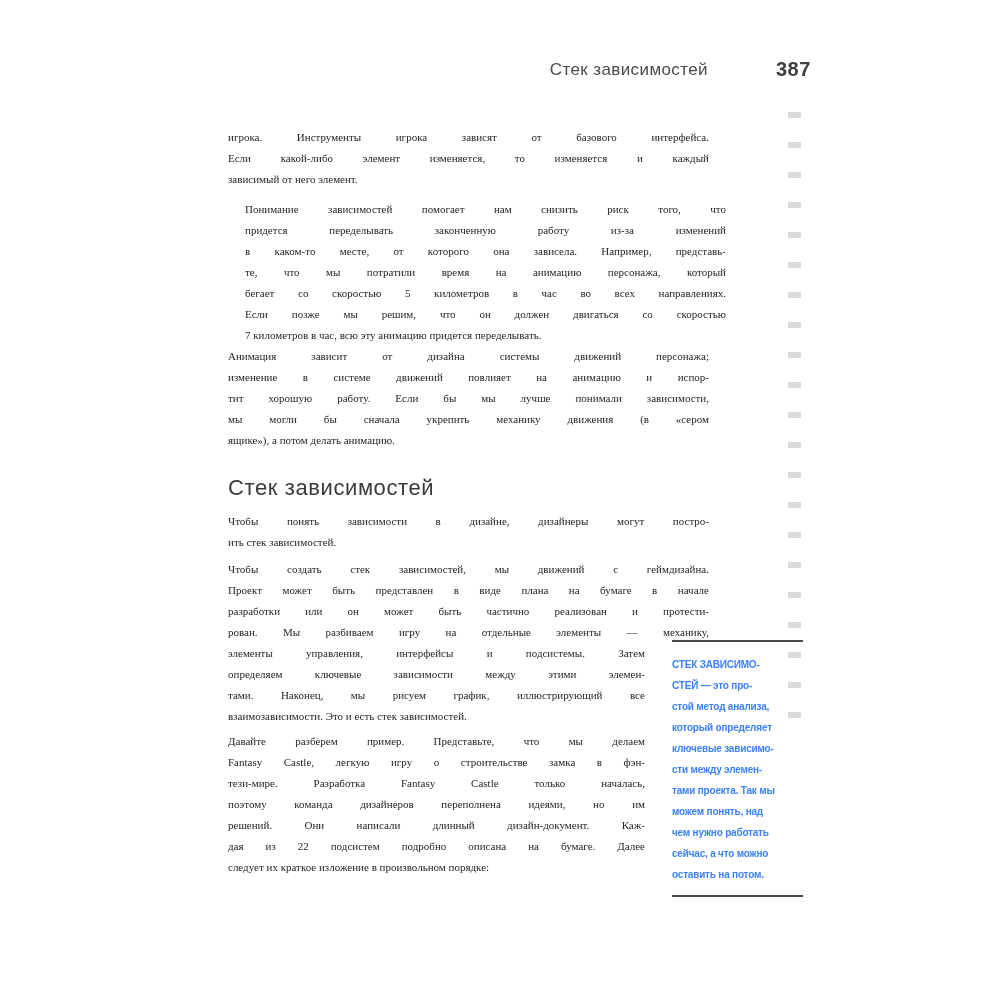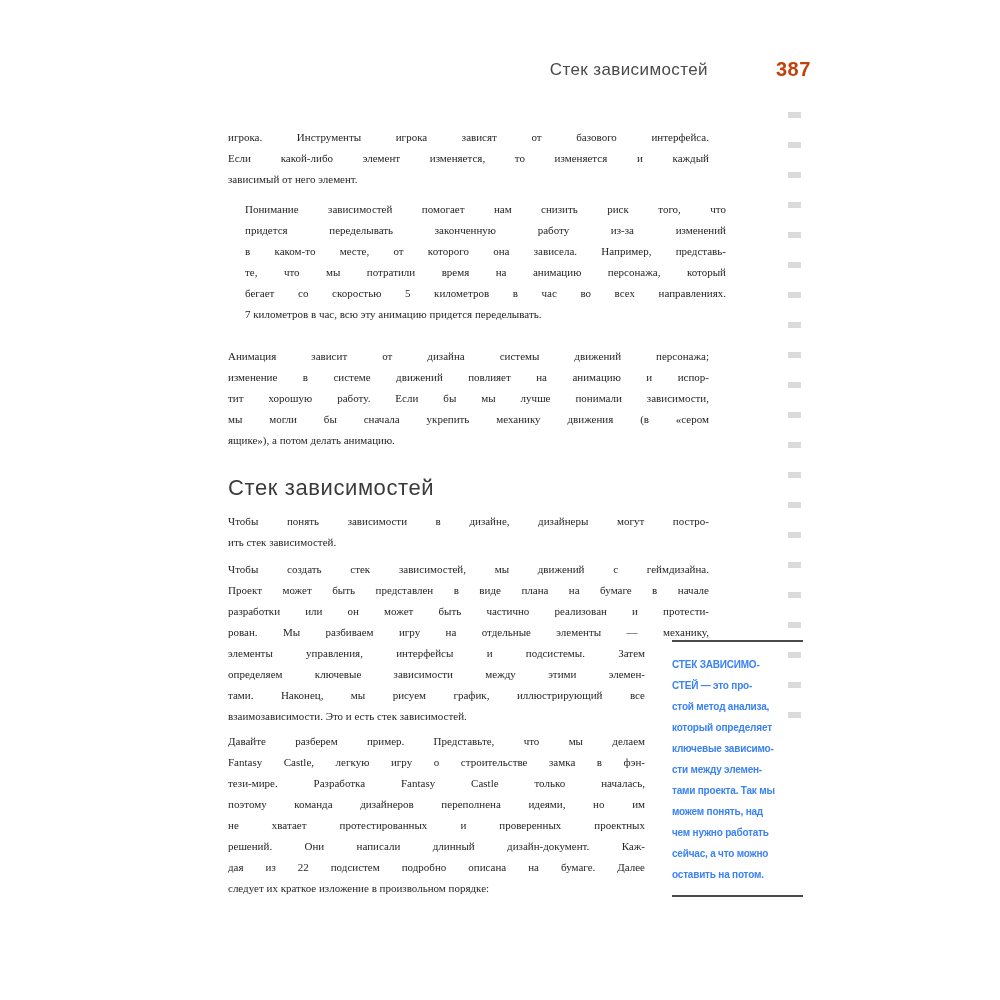--- a/index.html
+++ b/index.html
@@ -26,21 +26,21 @@
     color: #4a4a4a;
   }
   #page-number {
     position: absolute;
     top: 58px;
     left: 776px;
     font-family: "Liberation Sans", sans-serif;
     font-weight: 700;
     font-size: 20px;
     letter-spacing: 0.5px;
-    color: #c2410c;
+    color: #404040;
   }
 
   
   .para {
     position: absolute;
     left: 228px;
     width: 481px;
     font-size: 11px;
     line-height: 21px;
     color: #262626;
@@ -131,20 +131,21 @@
       <div class="line">Если какой-либо элемент изменяется, то изменяется и каждый</div>
       <div class="line">зависимый от него элемент.</div>
     </div>
 
   <div id="para-2" class="para">
       <div class="line">Понимание зависимостей помогает нам снизить риск того, что</div>
       <div class="line">придется переделывать законченную работу из-за изменений</div>
       <div class="line">в каком-то месте, от которого она зависела. Например, представь-</div>
       <div class="line">те, что мы потратили время на анимацию персонажа, который</div>
       <div class="line">бегает со скоростью 5 километров в час во всех направлениях.</div>
+      <div class="line">Если позже мы решим, что он должен двигаться со скоростью</div>
       <div class="line">7 километров в час, всю эту анимацию придется переделывать.</div>
     </div>
 
   <div id="para-3" class="para">
       <div class="line">Анимация зависит от дизайна системы движений персонажа;</div>
       <div class="line">изменение в системе движений повлияет на анимацию и испор-</div>
       <div class="line">тит хорошую работу. Если бы мы лучше понимали зависимости,</div>
       <div class="line">мы могли бы сначала укрепить механику движения (в «сером</div>
       <div class="line">ящике»), а потом делать анимацию.</div>
     </div>
@@ -165,21 +166,20 @@
       <div class="line">определяем ключевые зависимости между этими элемен-</div>
       <div class="line">тами. Наконец, мы рисуем график, иллюстрирующий все</div>
       <div class="line">взаимозависимости. Это и есть стек зависимостей.</div>
     </div>
 
   <div id="para-6" class="para">
       <div class="line">Давайте разберем пример. Представьте, что мы делаем</div>
       <div class="line">Fantasy Castle, легкую игру о строительстве замка в фэн-</div>
       <div class="line">тези-мире. Разработка Fantasy Castle только началась,</div>
       <div class="line">поэтому команда дизайнеров переполнена идеями, но им</div>
-      <div class="line">не хватает протестированных и проверенных проектных</div>
       <div class="line">решений. Они написали длинный дизайн-документ. Каж-</div>
       <div class="line">дая из 22 подсистем подробно описана на бумаге. Далее</div>
       <div class="line">следует их краткое изложение в произвольном порядке:</div>
     </div>
 
   <div id="sidebar-note">
     <div id="sidebar-rule-top" class="sidebar-rule"></div>
     <div id="sidebar-text">
         <div class="line">СТЕК ЗАВИСИМО-</div>
         <div class="line">СТЕЙ — это про-</div>

